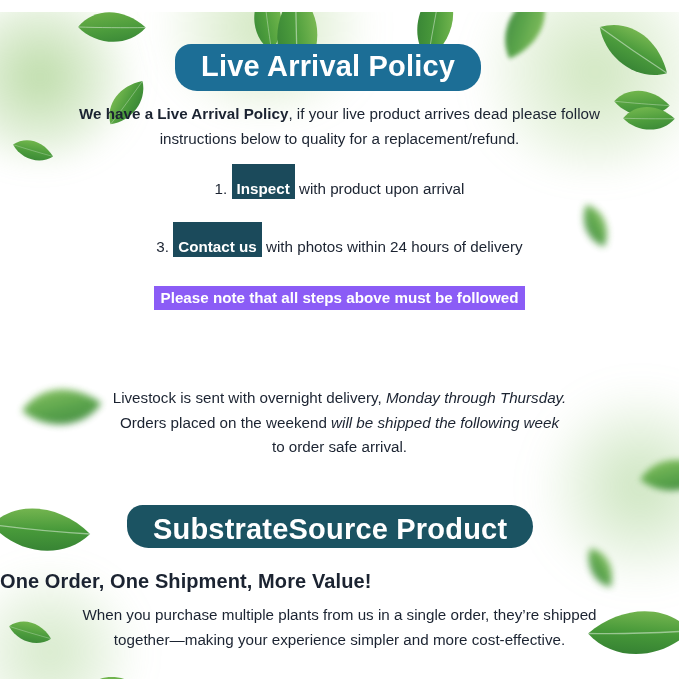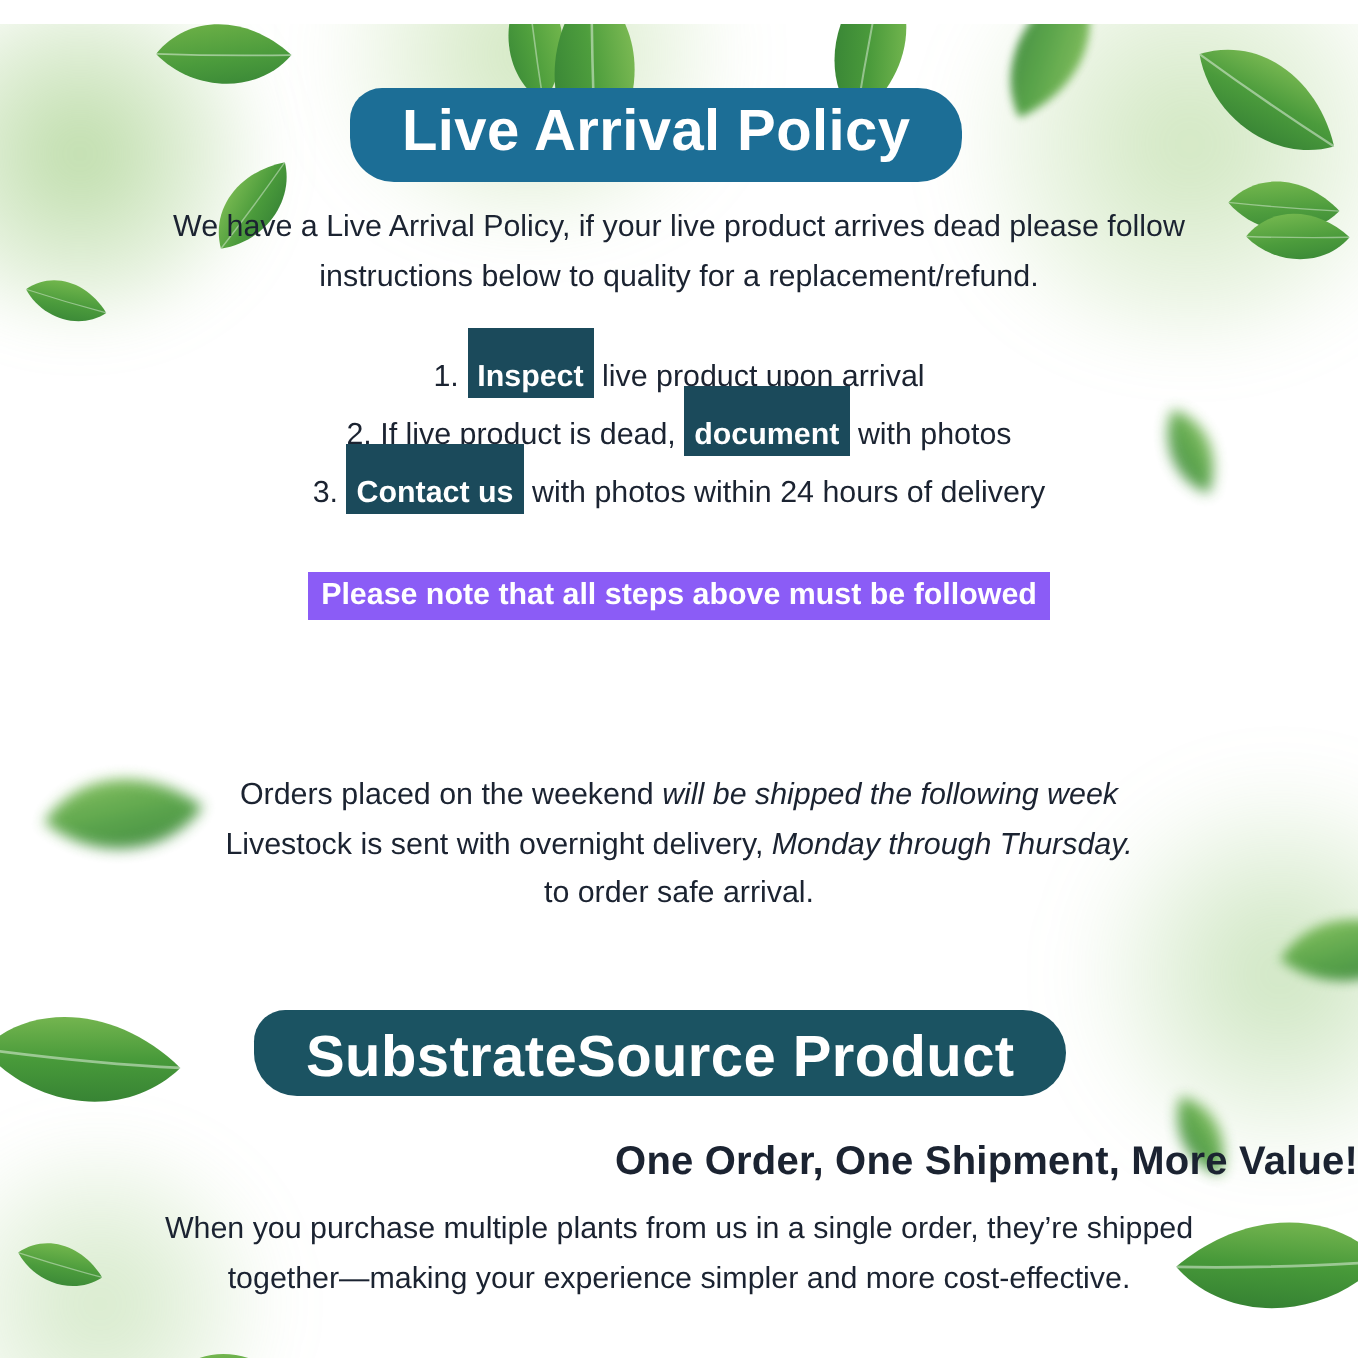--- a/index.html
+++ b/index.html
@@ -83,21 +83,21 @@
 
   .para {
     position: absolute;
     width: 679px;
     left: 0;
     text-align: center;
     color: #1b2331;
     font-size: 15.2px;
     line-height: 1.62;
   }
-  .para b { font-weight: normal; }
+  .para b { font-weight: bold; }
   .para i { font-style: italic; }
 
   #intro-para { top: 90px; }
   #livestock-para { top: 374px; }
   #bottom-para { top: 591px; }
 
   .list-line {
     position: absolute;
     width: 679px;
     left: 0;
@@ -134,21 +134,21 @@
     line-height: 1.35;
   }
   #note-1 { top: 276px; }
   #note-2 { top: 305px; }
 
   #sub-heading {
     position: absolute;
     width: 679px;
     left: 0;
     top: 558px;
-    text-align: right;
+    text-align: left;
     color: #1b2331;
     font-size: 20px;
     font-weight: bold;
     letter-spacing: 0.1px;
   }
 </style>
 </head>
 <body>
 
 <div id="page">
@@ -427,46 +427,40 @@
     <div id="intro-para" class="para">
       <div>
         <b>We have a Live Arrival Policy</b><span>, if your live product arrives dead please follow</span>
       </div>
       <div>instructions below to quality for a replacement/refund.</div>
     </div>
 
     <div id="list-1" class="list-line">
       <span>1.</span>
       <span class="hl-dark">Inspect</span>
-      <span>live product upon arrival</span>
-    </div>
-
-    <div id="list-2" class="list-line">
-      <span>2.</span>
-      <span>If live product is dead,</span>
-      <span class="hl-dark">document</span>
-      <span>with photos</span>
-    </div>
+      <span>with product upon arrival</span>
+    </div>
+
 
     <div id="list-3" class="list-line">
       <span>3.</span>
       <span class="hl-dark">Contact us</span>
       <span>with photos within 24 hours of delivery</span>
     </div>
 
     <div id="note-1" class="note-line">
       <span>Please note that all steps above must be followed</span>
     </div>
 
     <div id="livestock-para" class="para">
       <div>
-        <span>Orders placed on the weekend </span><i>will be shipped the following week</i>
+        <span>Livestock is sent with overnight delivery, </span><i>Monday through Thursday.</i>
       </div>
       <div>
-        <span>Livestock is sent with overnight delivery, </span><i>Monday through Thursday.</i>
+        <span>Orders placed on the weekend </span><i>will be shipped the following week</i>
       </div>
       <div>to order safe arrival.</div>
     </div>
 
     <div id="banner-substrate" class="banner">
       <span>SubstrateSource Product</span>
     </div>
 
     <div id="sub-heading">One Order, One Shipment, More Value!</div>
 

